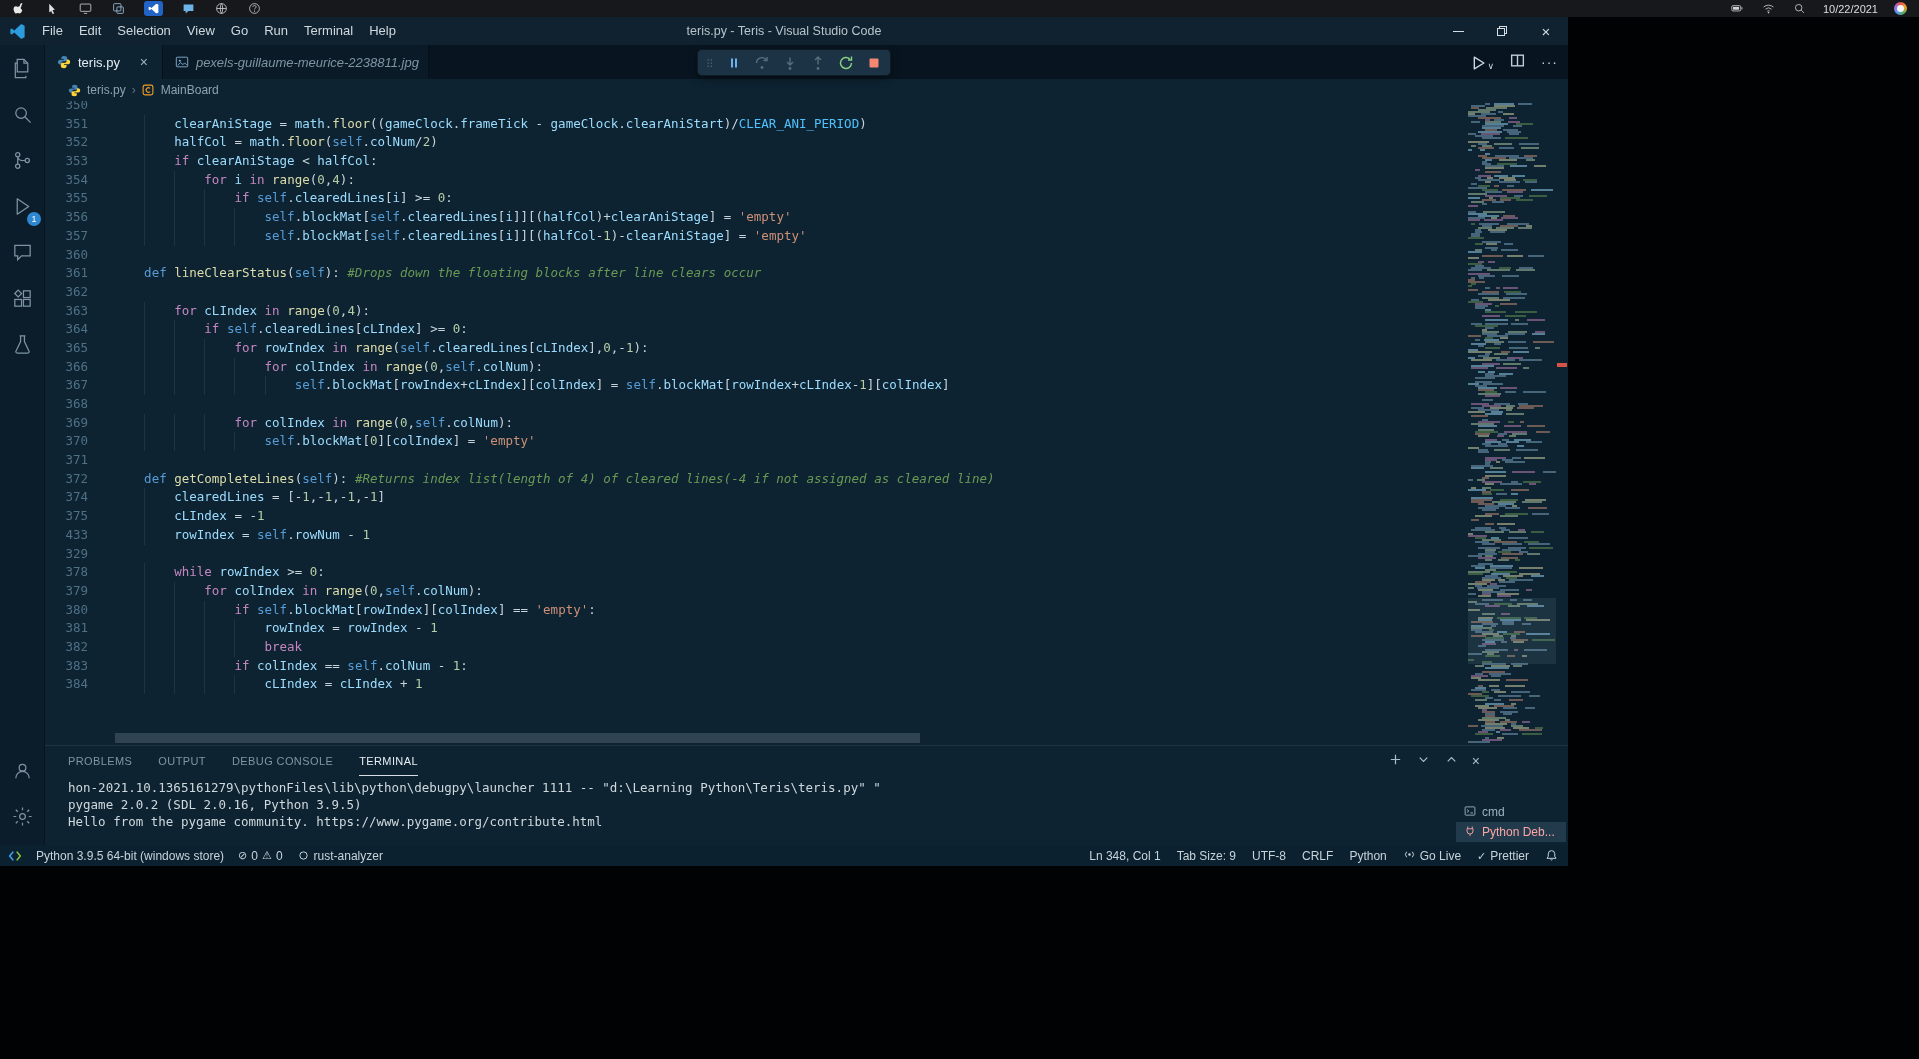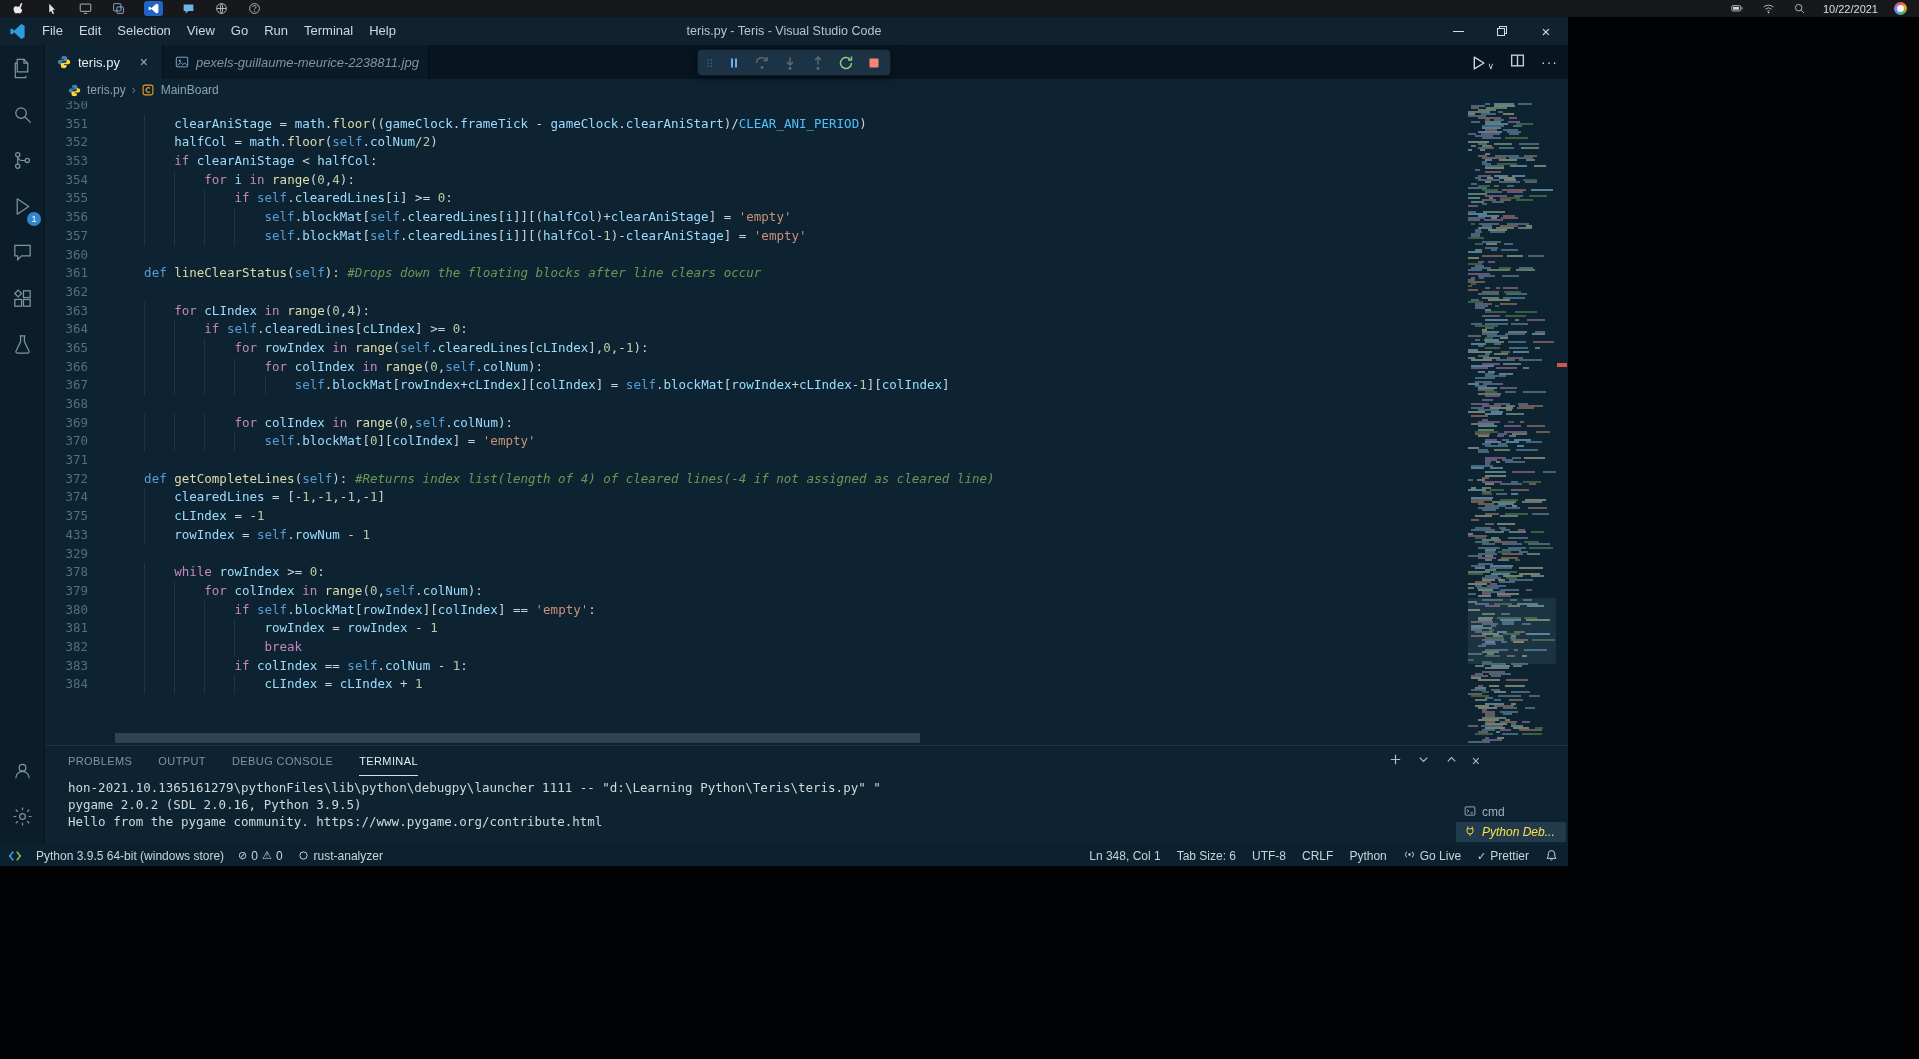--- a/index.html
+++ b/index.html
@@ -102,21 +102,21 @@
   #panel { position:absolute; left:0; right:0; top:700px; height:100px; background:#0d2331; border-top:1px solid rgba(255,255,255,.08); }
   #panel-header { position:relative; height:30px; display:flex; align-items:center; padding-left:23px; }
   .ptab { font-size:11px; letter-spacing:.4px; color:#8195a3; margin-right:26px; height:29px; display:flex; align-items:center; }
   .ptab.active { color:#e6eef3; border-bottom:1px solid #d7dee3; }
   #panel-actions { position:absolute; right:88px; top:0; height:30px; display:flex; align-items:center; gap:13px; color:#aebec8; }
   #panel-actions svg { width:15px; height:15px; fill:none; stroke:currentColor; stroke-width:1.3; }
   #terminal-output { position:absolute; left:23px; top:34px; font-family:"DejaVu Sans Mono", monospace; font-size:12.5px;
                      color:#cfd8dd; line-height:16.8px; white-space:pre; }
   #terminal-list { position:absolute; right:2px; top:44px; width:110px;margin-top:12px; }
   .term-row { height:20px; display:flex; align-items:center; gap:6px; padding-left:8px; font-size:12px; color:#9fb3bf; }
-  .term-row.selected { background:rgba(128,170,200,.18); color:#fde047;font-style:italic; }
+  .term-row.selected { background:rgba(128,170,200,.18); color:#fca5a5; }
   .term-row svg { width:12px; height:12px; fill:none; stroke:currentColor; stroke-width:1.2; flex:none; }
 
   
   #statusbar { position:absolute; left:0; right:0; bottom:0; height:21px; background:#0b2130; display:flex;
                align-items:center; font-size:12px; color:#c8d3da; padding:0 10px 0 8px; z-index:15; }
   .sb-left { display:flex; align-items:center; gap:14px; }
   .sb-right { margin-left:auto; display:flex; align-items:center; gap:16px; }
   .sb-item { display:flex; align-items:center; gap:4px; white-space:nowrap; }
   .sb-glyph { font-size:11px; }
   .sb-right svg, .sb-left svg { width:13px; height:13px; fill:none; stroke:currentColor; stroke-width:1.2; }
@@ -1074,21 +1074,21 @@
             </svg>
           <span>rust-analyzer</span>
         </span>
       </div>
       <div class="sb-right">
         <span id="sb-right-items" style="display:flex;align-items:center;gap:16px;">
             <span class="sb-item">
               <span>Ln 348, Col 1</span>
             </span>
             <span class="sb-item">
-              <span>Tab Size: 6</span>
+              <span>Tab Size: 9</span>
             </span>
             <span class="sb-item">
               <span>UTF-8</span>
             </span>
             <span class="sb-item">
               <span>CRLF</span>
             </span>
             <span class="sb-item">
               <span>Python</span>
             </span>

